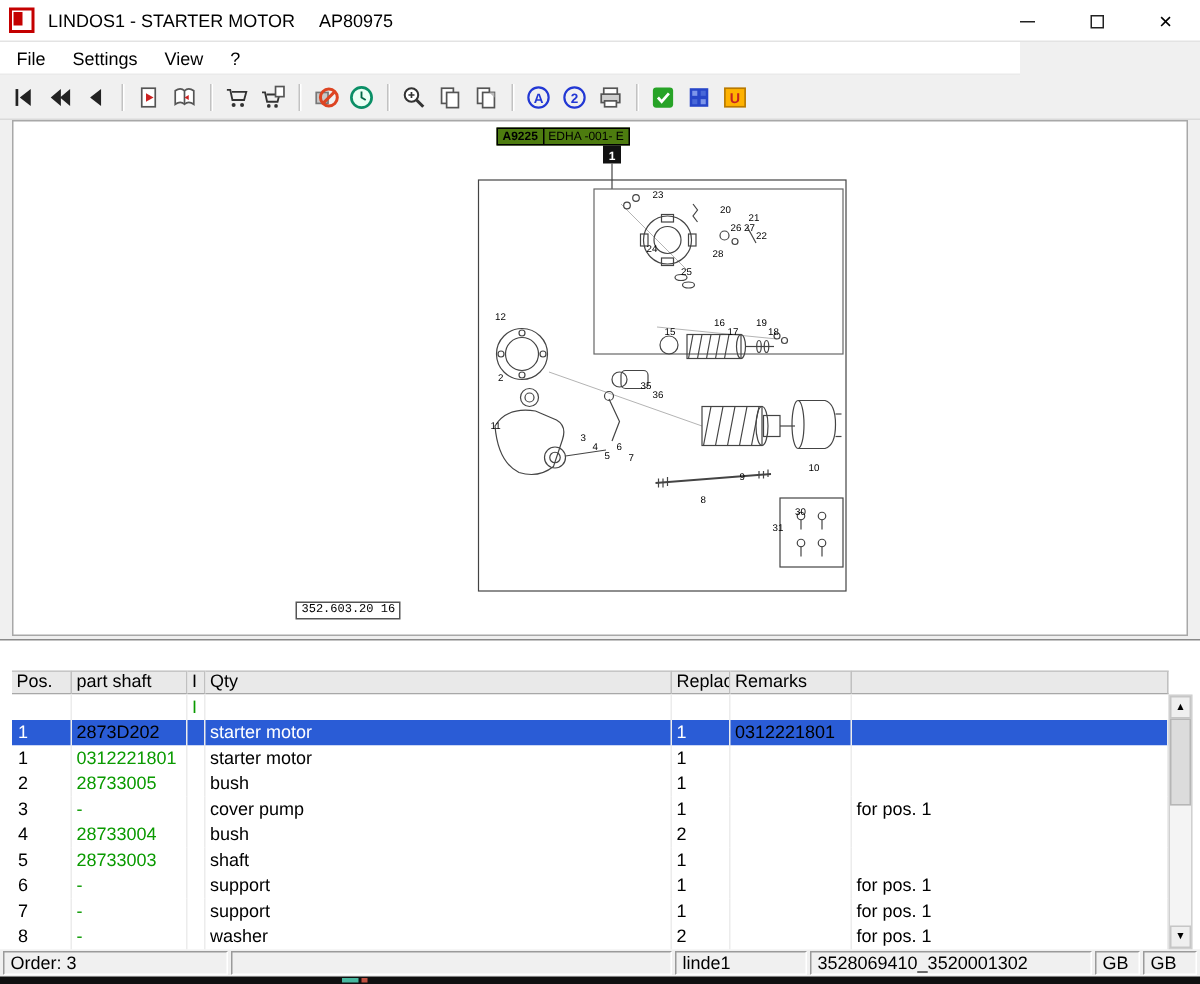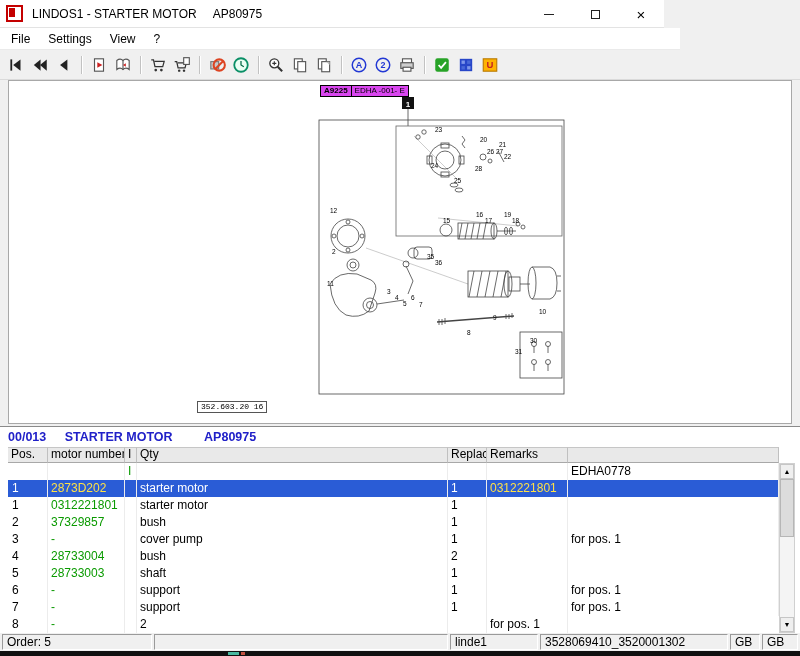--- a/index.html
+++ b/index.html
@@ -1,21 +1,21 @@
 <!DOCTYPE html>
 <html><head>
 <meta charset="utf-8">
 <style>
   * { margin:0; padding:0; box-sizing:border-box; }
   html,body { width:800px; height:656px; }
   body { font-family:"Liberation Sans", sans-serif; font-size:12px; background:#f0f0f0;
          position:relative; overflow:hidden; color:#000; }
 
   
-  .titlebar { position:absolute; top:0; left:0; width:664px; height:28px; background:#fff;
+  .titlebar { position:absolute; top:0; left:0; width:800px; height:28px; background:#fff;
               border-bottom:1px solid #e3e3e3; display:flex; align-items:center; }
   .app-logo { width:17px; height:17px; margin:0 9px 0 6px; border:2px solid #c40000;
               background:#fff; position:relative; flex:0 0 auto; }
   .app-logo::after { content:""; position:absolute; left:1px; top:1px; width:6px; height:9px; background:#c40000; }
   .title-text { font-size:12px; }
   .title-code { margin-left:16px; font-size:12px; }
   .win-controls { position:absolute; right:0; top:0; height:28px; display:flex; }
   .win-btn { width:46px; height:28px; display:flex; align-items:center; justify-content:center; }
   .glyph-min { width:10px; height:1px; background:#222; }
   .glyph-max { width:9px; height:9px; border:1px solid #222; }
@@ -29,22 +29,22 @@
   
   .toolbar { position:absolute; top:50px; left:0; width:800px; height:30px; background:#f0f0f0;
              display:flex; align-items:center; padding-left:4px; border-bottom:1px solid #dadada; }
   .tbtn { width:24px; height:24px; display:flex; align-items:center; justify-content:center; flex:0 0 auto; }
   .tbtn svg { width:18px; height:18px; }
   .tsep { width:1px; height:18px; background:#c2c2c2; margin:0 5px; box-shadow:1px 0 0 #fff; flex:0 0 auto; }
 
   
   .canvas { position:absolute; top:80px; left:8px; width:784px; height:344px; background:#fff;
             border:1px solid #a8a8a8; }
-  .ref-label { position:absolute; left:311px; top:4px; display:flex; border:1px solid #000;
-               background:#d946ef; font-size:8px; line-height:10px; }
+  .ref-label { position:absolute; left:322px; top:4px; display:flex; border:1px solid #000;
+               background:#4d7c0f; font-size:8px; line-height:10px; }
   .ref-label .rcell { padding:0 3px; }
   .ref-label .rcode { font-weight:bold; border-right:1px solid #000; }
   .diagram-svg { position:absolute; left:309px; top:15px; }
   .caption-box { position:absolute; left:188px; top:320px; border:1px solid #555; font-size:8px;
                  line-height:10px; padding:0 3px; background:#fff;font-family:Liberation Mono, monospace; }
 
   
   .parts { position:absolute; top:426px; left:0; width:800px; height:207px; background:#fff;
            border-top:1px solid #8a8a8a; }
   .parts-title { position:absolute; top:3px; left:8px; font-weight:bold; color:#2020c8; font-size:12.5px; }
@@ -55,21 +55,21 @@
   .ghead .hc { background:#e9e9e9; border-top:1px solid #c6c6c6; border-right:1px solid #c0c0c0;
                border-bottom:1px solid #a8a8a8; padding-left:3px; line-height:13px; font-size:12px;
                overflow:hidden; white-space:nowrap; }
   .rows { position:absolute; top:36px; left:8px; width:771px; height:170px; }
   .trow { display:grid; grid-template-columns:40px 77px 12px 311px 39px 81px 211px; height:17px; background:#fff; }
   .trow .c { padding-left:3px; line-height:17px; font-size:12px; border-right:1px solid #ececec;
              overflow:hidden; white-space:nowrap; }
   .trow .pos { padding-left:4px; }
   .pn, .icol, .rep { color:#0a9a00; }
   .trow.selected { background:#2a5cd6; color:#fff; }
-  .trow.selected .pn, .trow.selected .rep { color:#fde047; }
+  .trow.selected .pn, .trow.selected .rep { color:#000000; }
   .vscroll { position:absolute; top:36px; left:779px; width:16px; height:170px; background:#f4f4f4;
              border:1px solid #d0d0d0; }
   .sarrow { position:absolute; left:0; width:14px; height:15px; background:#efefef; border:1px solid #c6c6c6;
             font-size:7px; line-height:14px; text-align:center; }
   .sarrow.up { top:0; }
   .sarrow.down { bottom:0; }
   .sthumb { position:absolute; top:15px; left:0; width:14px; height:58px; background:#dcdcdc; border:1px solid #b6b6b6; }
 
   
   .statusbar { position:absolute; top:633px; left:0; width:800px; height:18px; background:#f0f0f0;
@@ -366,45 +366,39 @@
         <text x="175" y="224" class="callout">9</text>
         <text x="197" y="258" class="callout">31</text>
         <text x="212" y="247" class="callout">30</text>
       </g>
   </svg>
 
   <div class="caption-box">352.603.20 16</div>
 </div>
 
 <div class="parts">
-  <div class="parts-title">
-    <span class="pt-page">00/013</span>
-    <span class="pt-name">STARTER MOTOR</span>
-    <span class="pt-code">AP80975</span>
-  </div>
 
   <div class="ghead">
     <div class="hc">Pos.</div>
-    <div class="hc">motor number</div>
+    <div class="hc">part shaft</div>
     <div class="hc">I</div>
     <div class="hc">Qty</div>
     <div class="hc">Replacement</div>
     <div class="hc">Remarks</div>
     <div class="hc"></div>
   </div>
 
   <div class="rows" id="rows">
       <div class="trow">
       <div class="c pos"></div>
       <div class="c pn"></div>
       <div class="c icol">I</div>
       <div class="c des"></div>
       <div class="c qty"></div>
       <div class="c rep"></div>
-      <div class="c rem">EDHA0778</div>
     </div>
       <div class="trow selected">
       <div class="c pos">1</div>
       <div class="c pn">2873D202</div>
       <div class="c icol"></div>
       <div class="c des">starter motor</div>
       <div class="c qty">1</div>
       <div class="c rep">0312221801</div>
       <div class="c rem"></div>
     </div>
@@ -412,21 +406,21 @@
       <div class="c pos">1</div>
       <div class="c pn">0312221801</div>
       <div class="c icol"></div>
       <div class="c des">starter motor</div>
       <div class="c qty">1</div>
       <div class="c rep"></div>
       <div class="c rem"></div>
     </div>
       <div class="trow">
       <div class="c pos">2</div>
-      <div class="c pn">37329857</div>
+      <div class="c pn">28733005</div>
       <div class="c icol"></div>
       <div class="c des">bush</div>
       <div class="c qty">1</div>
       <div class="c rep"></div>
       <div class="c rem"></div>
     </div>
       <div class="trow">
       <div class="c pos">3</div>
       <div class="c pn">-</div>
       <div class="c icol"></div>
@@ -468,35 +462,36 @@
       <div class="c icol"></div>
       <div class="c des">support</div>
       <div class="c qty">1</div>
       <div class="c rep"></div>
       <div class="c rem">for pos. 1</div>
     </div>
       <div class="trow">
       <div class="c pos">8</div>
       <div class="c pn">-</div>
       <div class="c icol"></div>
+      <div class="c des">washer</div>
       <div class="c qty">2</div>
       <div class="c rep"></div>
       <div class="c rem">for pos. 1</div>
     </div>
     </div>
 
   <div class="vscroll">
     <div class="sarrow up">▲</div>
     <div class="sthumb"></div>
     <div class="sarrow down">▼</div>
   </div>
 </div>
 
 <div class="statusbar">
-  <div class="seg seg-order">Order: 5</div>
+  <div class="seg seg-order">Order: 3</div>
   <div class="seg seg-fill"></div>
   <div class="seg seg-user">linde1</div>
   <div class="seg seg-ref">3528069410_3520001302</div>
   <div class="seg seg-gb1">GB</div>
   <div class="seg seg-gb2">GB</div>
 </div>
 
 <div class="taskbar">
   <div class="task-icon"></div>
   <div class="task-icon2"></div>

